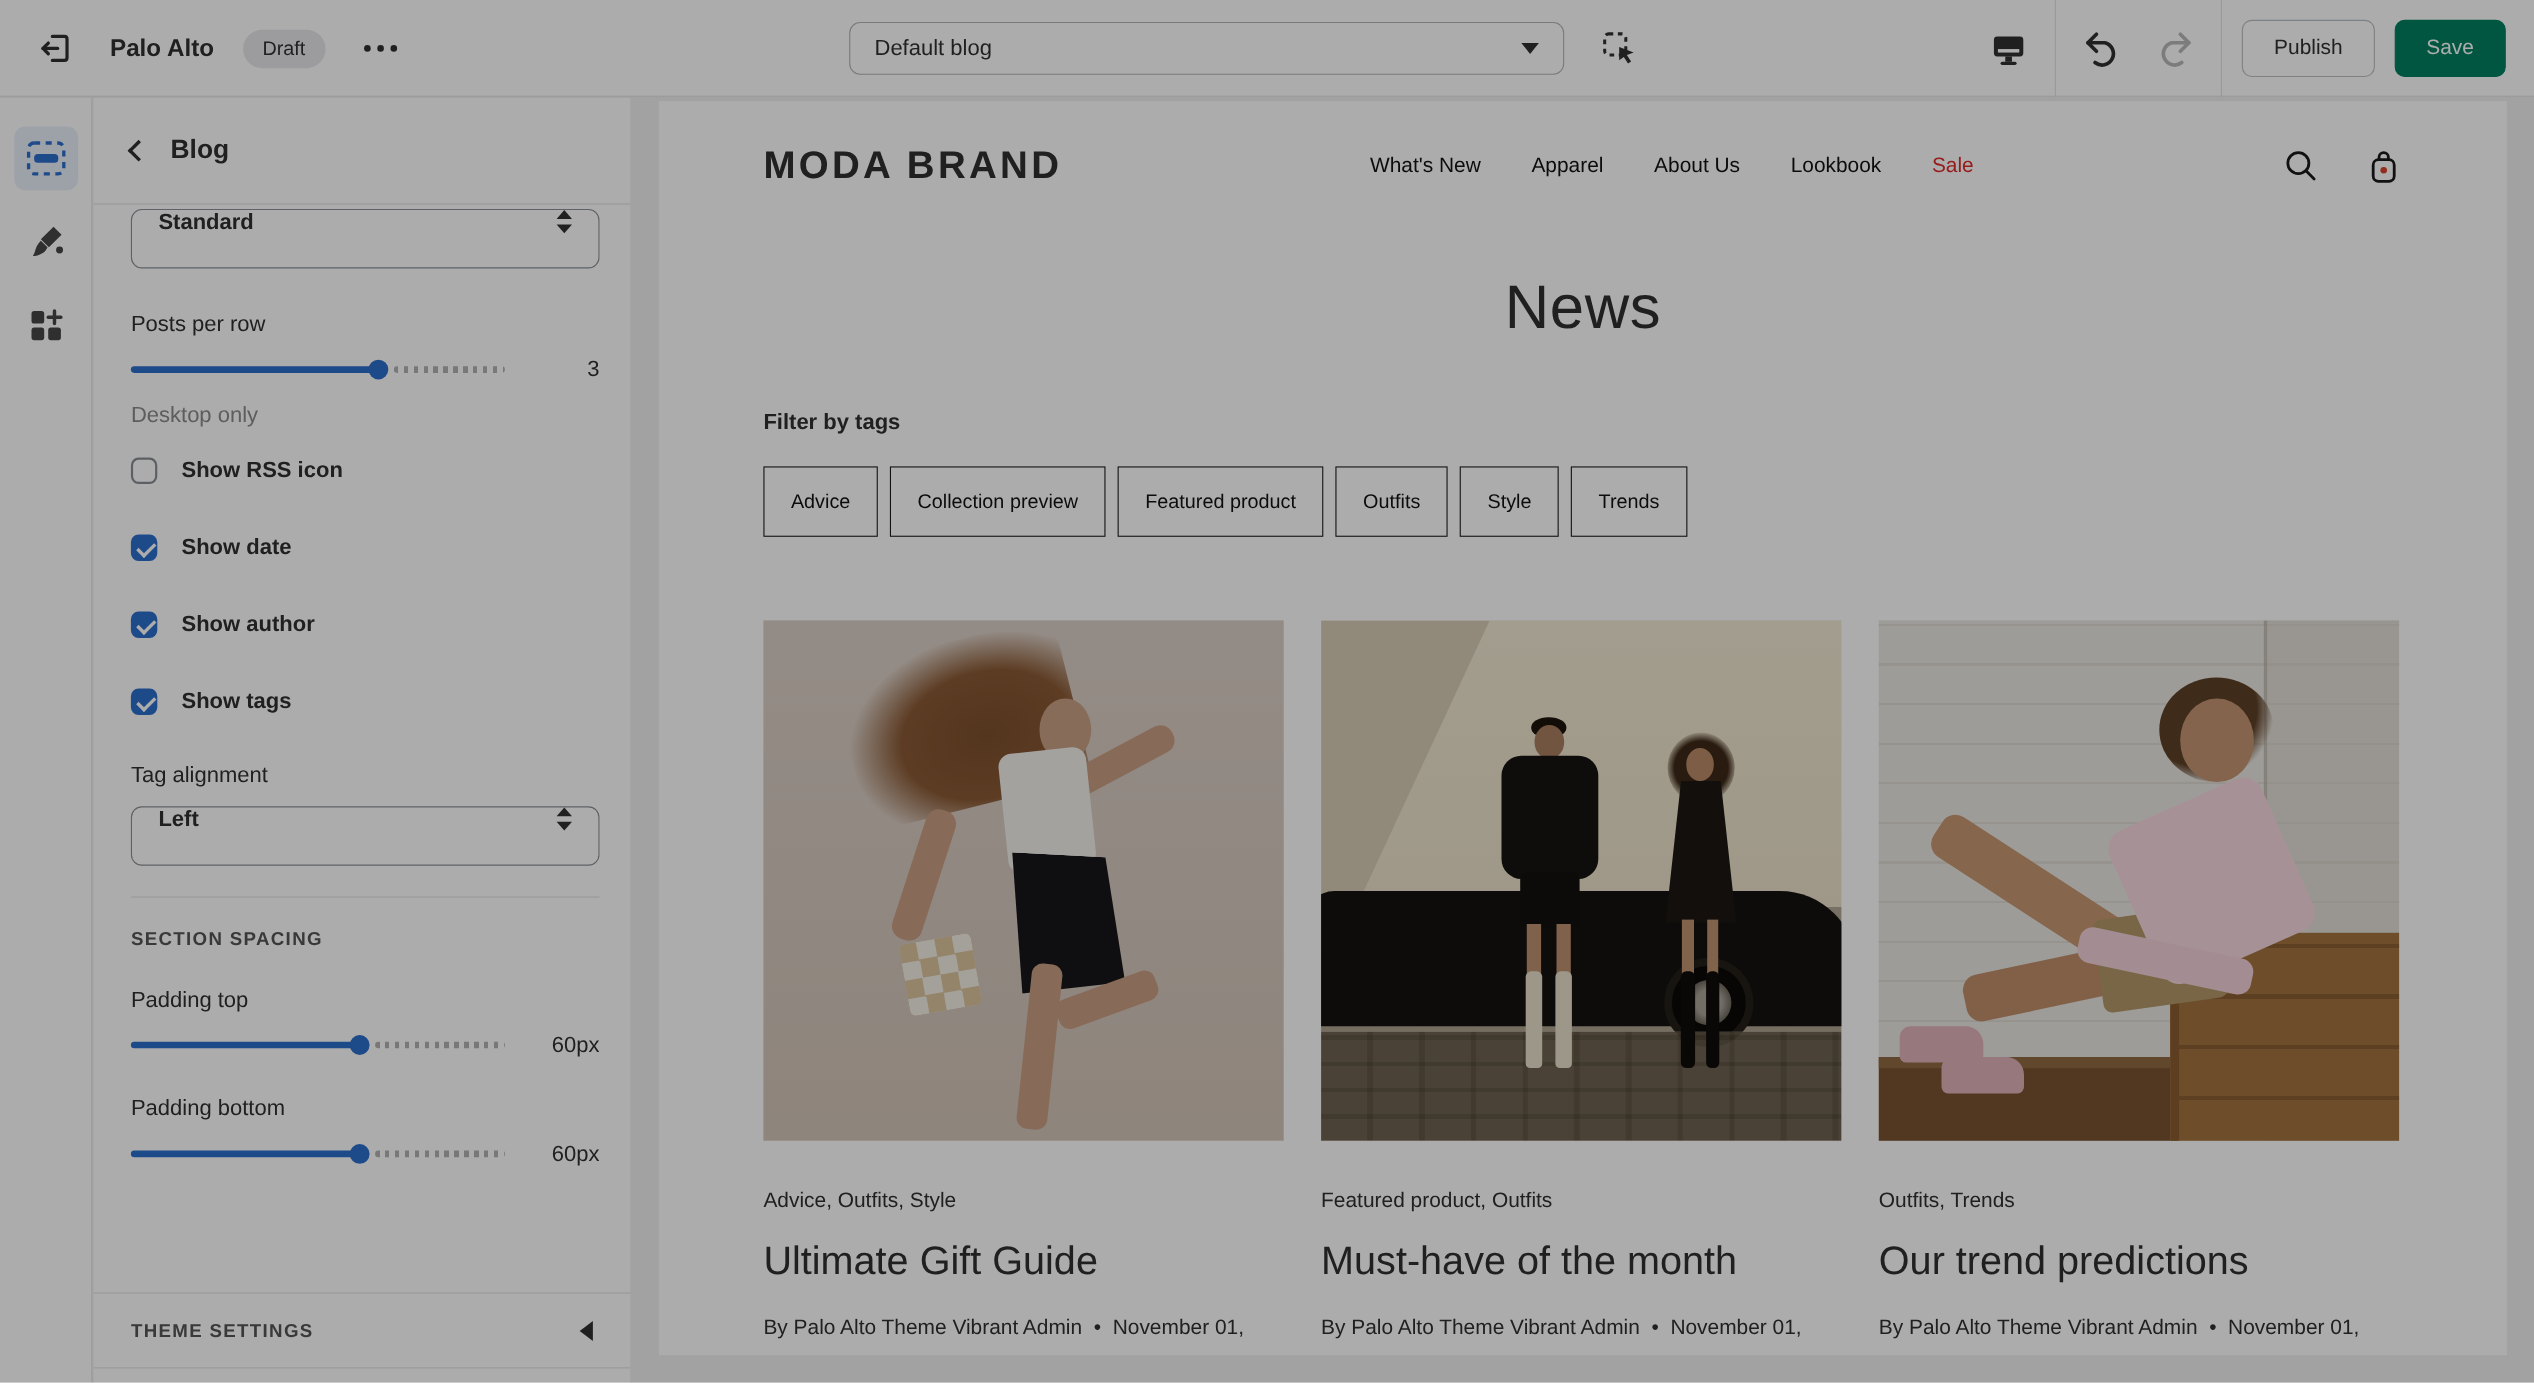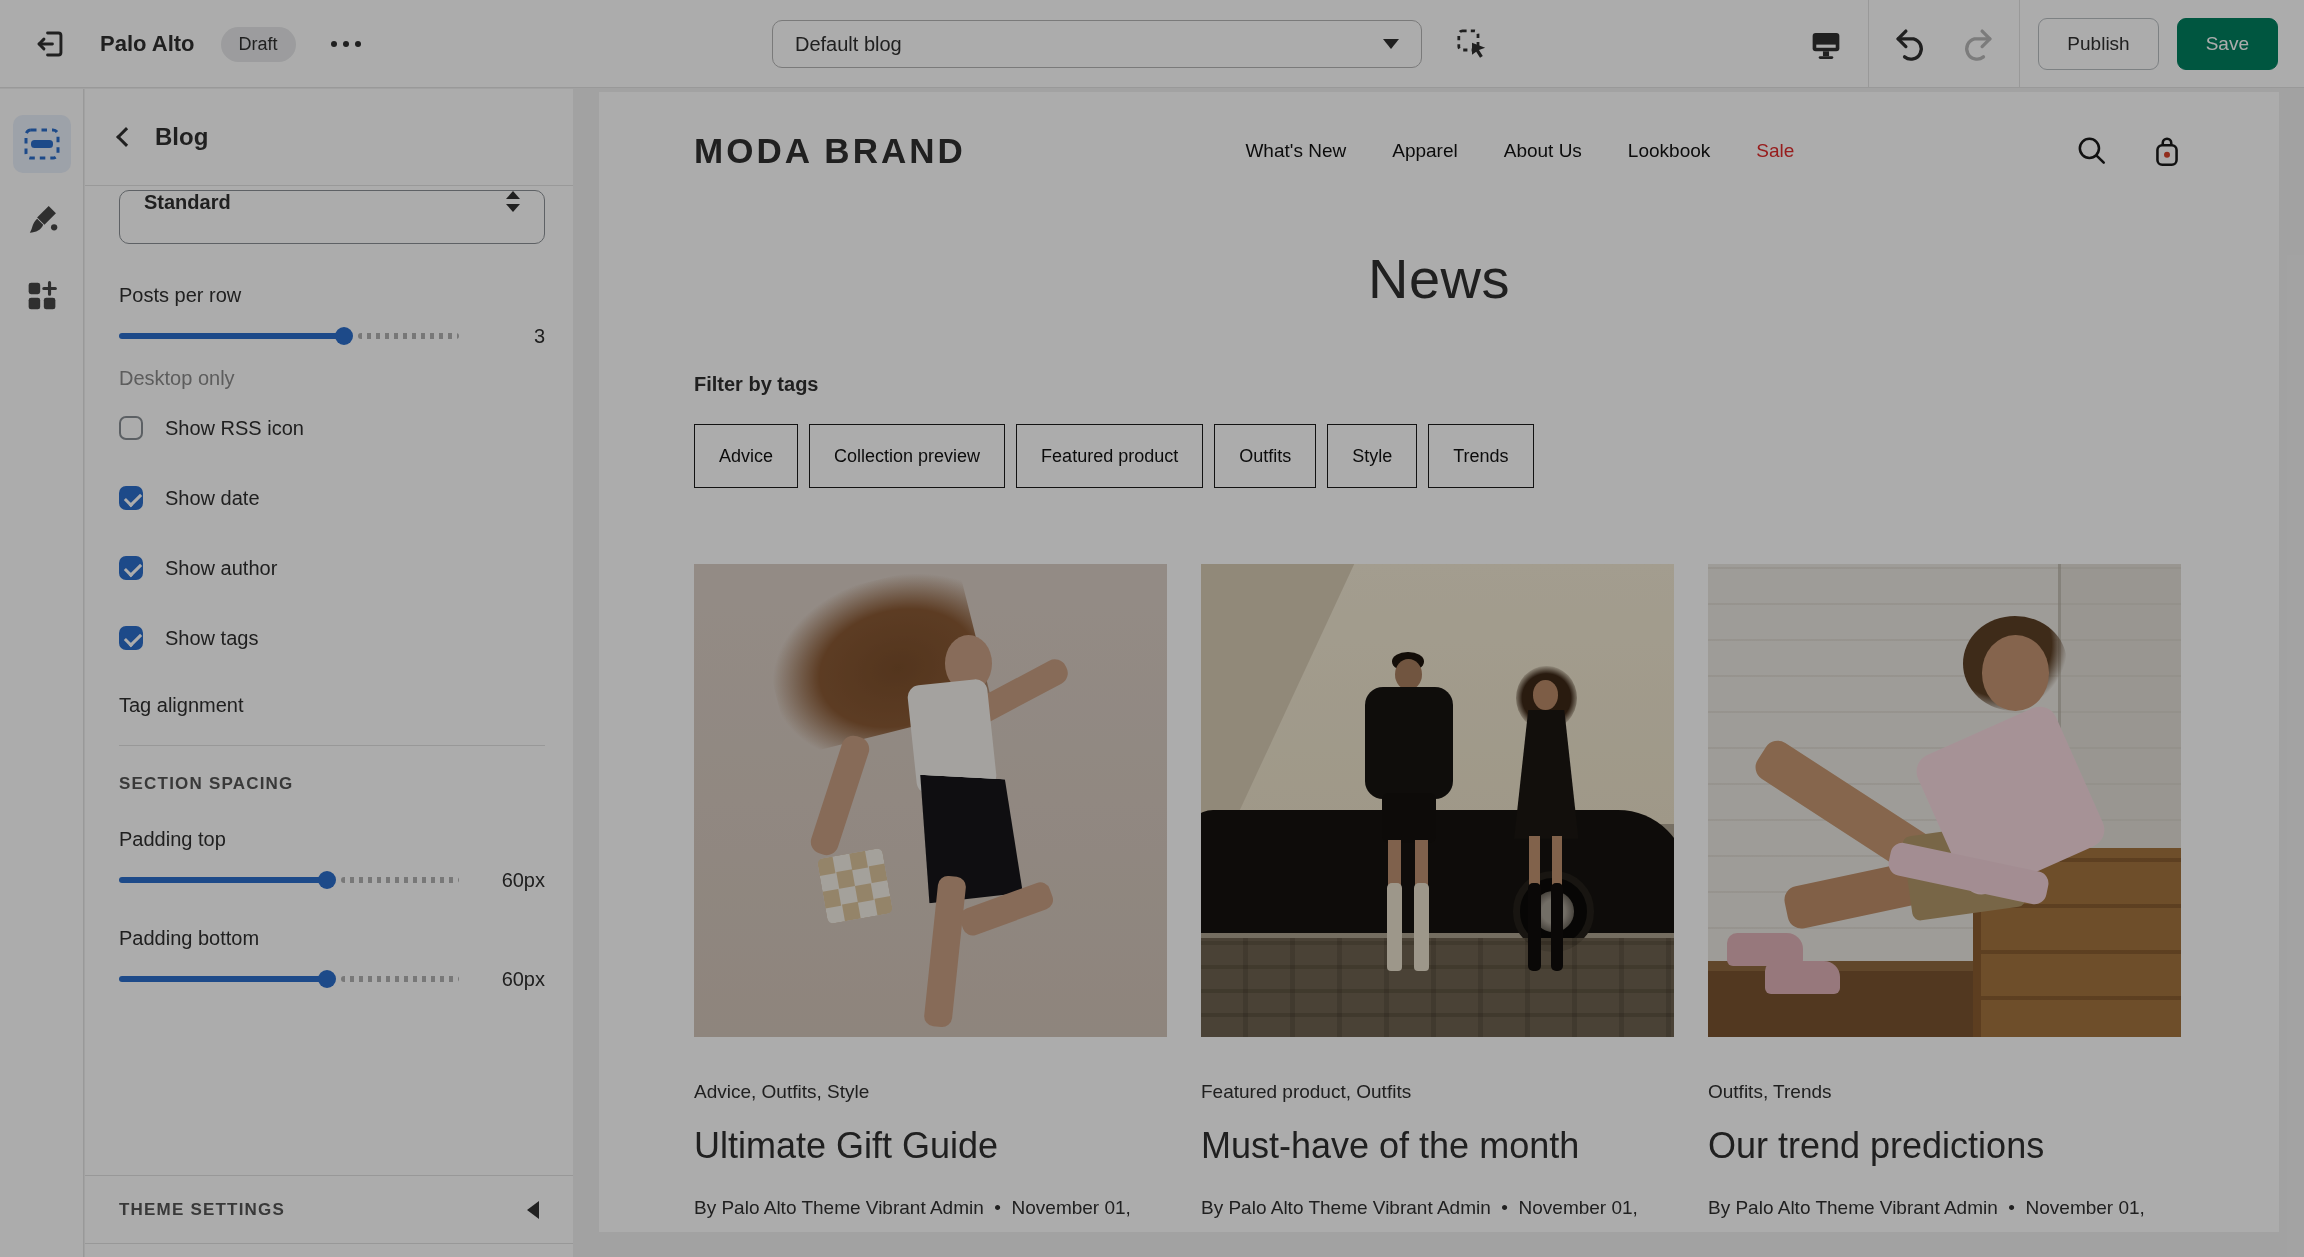--- a/index.html
+++ b/index.html
@@ -60,21 +60,21 @@
                  background:repeating-linear-gradient(90deg,#b3b3b3 0 4px,transparent 4px 9px); }
   .slider-fill { position:absolute; top:10px; left:0; height:6px; border-radius:4px; background:#2c6ecb;
                  width:calc(var(--fill)*1%); }
   .slider-thumb { position:absolute; top:13px; left:calc(var(--fill)*1%); width:18px; height:18px;
                   border-radius:50%; background:#2c6ecb; transform:translate(-50%,-50%); }
   .slider-value { min-width:64px; text-align:right; font-size:20px; }
   .spotlight { position:relative; z-index:50; background:#fff; margin:0 -28px 0 -30px;
                padding:16px 28px 26px 30px; border-radius:3px; }
   .spotlight .slider-thumb { width:16px; height:16px; border:3px solid #fff;
                box-shadow:0 0 0 4px #2c6ecb; background:#2c6ecb; }
-  .check-row { display:flex; align-items:center; gap:22px; cursor:pointer; }
+  .check-row { display:flex; align-items:center; gap:22px; cursor:pointer;font-weight:bold; }
   .checkbox { width:24px; height:24px; border:2px solid #898f94; border-radius:7px; background:#fff;
               flex:none; position:relative; }
   .checkbox.checked { background:#2c6ecb; border-color:#2c6ecb; }
   .checkbox.checked::after { content:""; position:absolute; left:7px; top:2px; width:7px; height:13px;
               border-right:3px solid #fff; border-bottom:3px solid #fff; transform:rotate(45deg); }
   .check-label { font-size:20px; }
   .divider { height:1px; background:#e1e1e1; }
   .caps { font-size:17px; font-weight:700; letter-spacing:1.2px; color:#555; }
   .sb-footer { position:absolute; left:0; right:0; bottom:13px; height:69px; border-top:1px solid #e1e1e1;
                border-bottom:1px solid #e1e1e1; display:flex; align-items:center; padding:0 34px;
@@ -355,20 +355,27 @@
         <span class="checkbox checked"></span>
         <span class="check-label">Show author</span>
       </label>
       <label class="check-row mt46">
         <span class="checkbox checked"></span>
         <span class="check-label">Show tags</span>
       </label>
 
       <div class="setting mt44">
         <div class="setting-label">Tag alignment</div>
+        <div class="select mt16">
+          <span>Left</span>
+          <span class="updown">
+              <i class="up"></i>
+              <i class="down"></i>
+            </span>
+        </div>
       </div>
 
       <div class="divider mt28"></div>
       <div class="caps mt28">SECTION SPACING</div>
 
       <div class="setting mt34">
         <div class="setting-label">Padding top</div>
         <div class="slider-row mt16">
           <div class="slider" style="--fill: 60;">
             <div class="slider-dots"></div>

